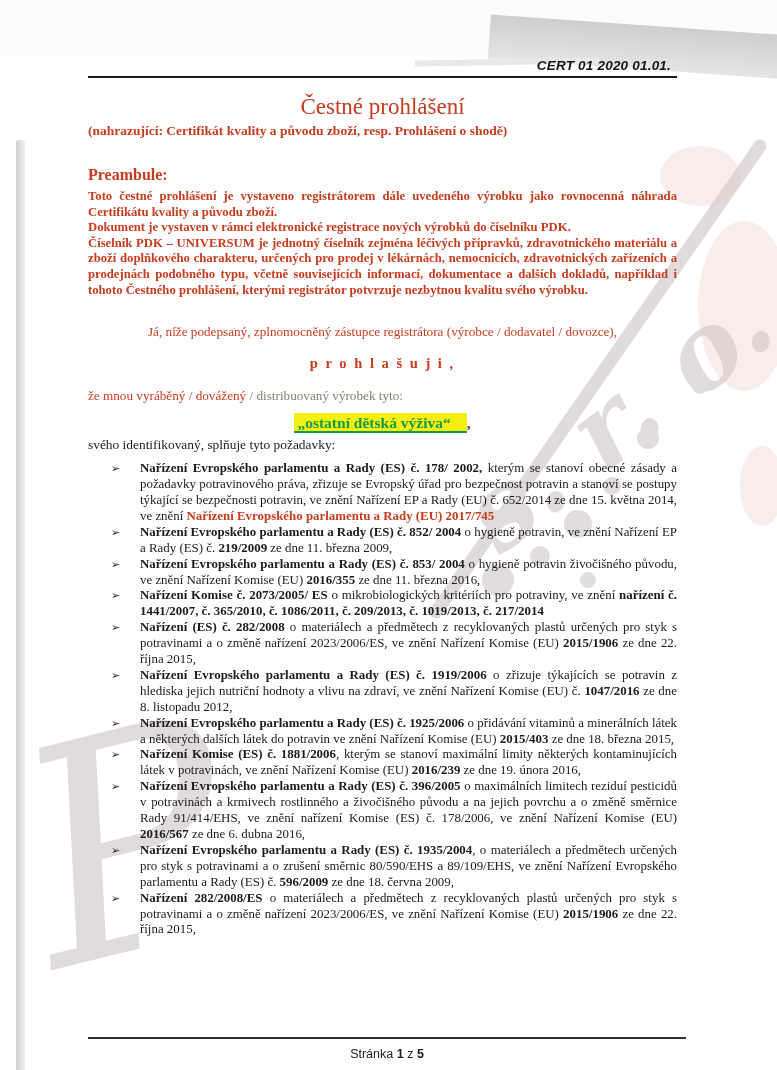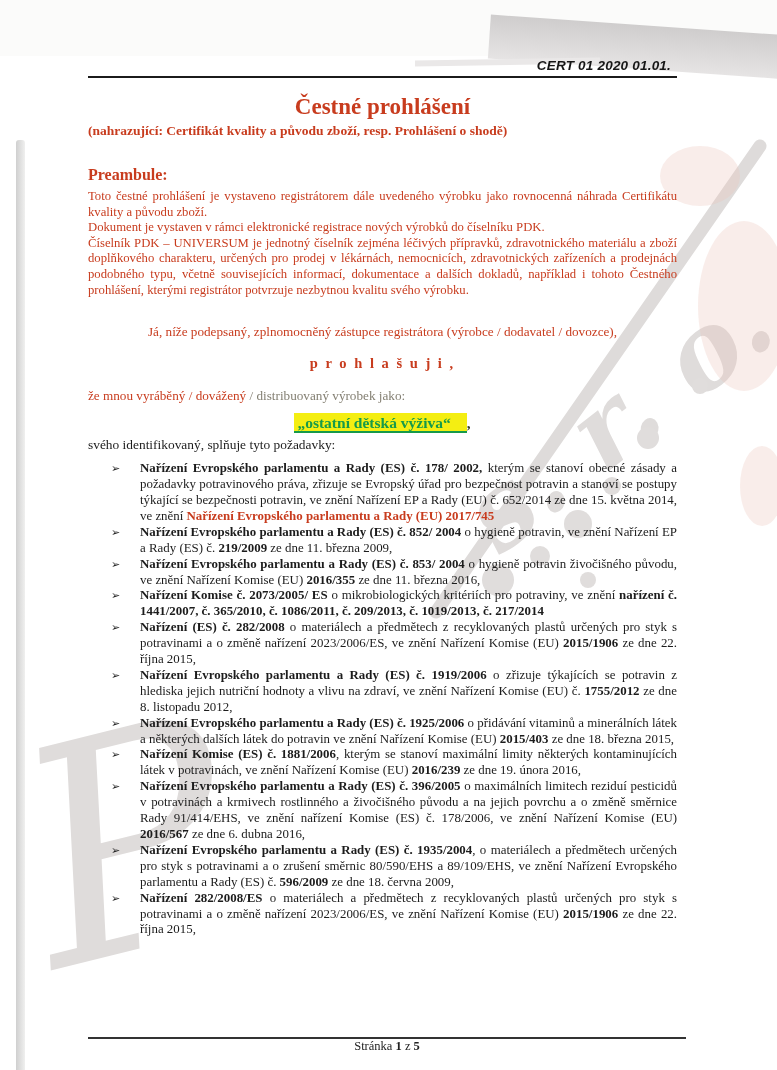--- a/index.html
+++ b/index.html
@@ -32,28 +32,28 @@
   .content{position:relative;z-index:2;margin-left:88px;margin-right:100px;}
 
   .doc-header{
     margin-top:56px;text-align:right;padding-right:6px;
     font-family:"Liberation Sans","DejaVu Sans",sans-serif;
     font-style:italic;font-weight:600;font-size:13.5px;line-height:20px;
     border-bottom:2px solid #1b1b1b;letter-spacing:.2px;color:#161616;
   }
 
   .doc-title{margin-top:16px;text-align:center;color:var(--red);
-    font-weight:bold;font-size:23px;line-height:26px;}
+    font-weight:normal;font-size:23px;line-height:26px;}
   .doc-subtitle{margin-top:2px;text-align:left;color:var(--red);
     font-weight:bold;font-size:13.5px;line-height:17px;}
 
   .preamble-heading{margin-top:26px;color:var(--red);font-weight:bold;
     font-size:16px;line-height:20px;}
   .preamble-paragraphs{margin-top:4px;}
-  .preamble-paragraphs p{margin:0;color:var(--red);font-weight:normal;
+  .preamble-paragraphs p{margin:0;color:var(--red);font-weight:bold;
     font-size:12.7px;line-height:15.6px;text-align:justify;}
 
   .declarant-line{margin-top:26px;text-align:center;color:var(--red);
     font-size:13.2px;line-height:16px;}
   .declaration-word{margin-top:14px;text-align:center;color:var(--red);
     font-weight:bold;font-size:14.5px;line-height:18px;letter-spacing:2px;}
 
   .product-type-line{margin-top:16px;font-size:13.2px;line-height:16px;}
   .product-type-red{color:var(--red);}
   .product-type-gray{color:var(--gray);}
@@ -67,22 +67,22 @@
   .requirements-intro{margin-top:2px;font-size:13.4px;line-height:16px;color:#1c1c1c;}
 
   .regulations-list{list-style:none;margin:8px 0 0 0;padding:0;}
   .regulations-list li{position:relative;padding-left:52px;text-align:justify;
     font-size:12.9px;line-height:15.9px;color:#1c1c1c;}
   .regulations-list .bullet{position:absolute;left:23px;top:0;font-size:11px;color:#222;}
   .seg-b{font-weight:bold;}
   .seg-rb{font-weight:bold;color:var(--red);}
 
   .page-footer{position:absolute;z-index:2;left:88px;right:91px;top:981px;
-    border-top:2px solid #333;text-align:center;padding-top:0;
-    font-family:Liberation Serif, serif;font-size:12.5px;color:#222;}
+    border-top:2px solid #333;text-align:center;padding-top:8px;
+    font-family:Liberation Sans, sans-serif;font-size:12.5px;color:#222;}
   .page-footer b{font-weight:bold;}
 </style>
 </head>
 <body>
 
 <div class="page">
 
   <div class="corner-tr"></div>
   <div class="edge-top"></div>
   <div class="edge-left"></div>
@@ -117,33 +117,33 @@
     <div class="preamble-heading">Preambule:</div>
     <div class="preamble-paragraphs">
         <p>Toto čestné prohlášení je vystaveno registrátorem dále uvedeného výrobku jako rovnocenná náhrada Certifikátu kvality a původu zboží.</p>
         <p>Dokument je vystaven v rámci elektronické registrace nových výrobků do číselníku PDK.</p>
         <p>Číselník PDK – UNIVERSUM je jednotný číselník zejména léčivých přípravků, zdravotnického materiálu a zboží doplňkového charakteru, určených pro prodej v lékárnách, nemocnicích, zdravotnických zařízeních a prodejnách podobného typu, včetně souvisejících informací, dokumentace a dalších dokladů, například i tohoto Čestného prohlášení, kterými registrátor potvrzuje nezbytnou kvalitu svého výrobku.</p>
       </div>
 
     <div class="declarant-line">Já, níže podepsaný, zplnomocněný zástupce registrátora (výrobce / dodavatel / dovozce),</div>
     <div class="declaration-word">p r o h l a š u j i ,</div>
 
-    <div class="product-type-line"><span class="product-type-red">že mnou vyráběný / dovážený</span><span class="product-type-gray"> / distribuovaný výrobek jako:</span></div>
+    <div class="product-type-line"><span class="product-type-red">že mnou vyráběný / dovážený</span><span class="product-type-gray"> / distribuovaný výrobek tyto:</span></div>
 
     <div class="product-name-line"><span class="product-name-highlight">„ostatní dětská výživa“</span><span class="product-name-suffix">,</span></div>
 
     <div class="requirements-intro">svého identifikovaný, splňuje tyto požadavky:</div>
 
     <ul class="regulations-list">
         <li><span class="bullet">➢</span><span class="seg-b">Nařízení Evropského parlamentu a Rady (ES) č. 178/ 2002, </span><span class="seg-r">kterým se stanoví obecné zásady a požadavky potravinového práva, zřizuje se Evropský úřad pro bezpečnost potravin a stanoví se postupy týkající se bezpečnosti potravin, ve znění Nařízení EP a Rady (EU) č. 652/2014 ze dne 15. května 2014, ve znění </span><span class="seg-rb">Nařízení Evropského parlamentu a Rady (EU) 2017/745</span></li>
         <li><span class="bullet">➢</span><span class="seg-b">Nařízení Evropského parlamentu a Rady (ES) č. 852/ 2004 </span><span class="seg-r">o hygieně potravin, ve znění Nařízení EP a Rady (ES) č. </span><span class="seg-b">219/2009</span><span class="seg-r"> ze dne 11. března 2009,</span></li>
         <li><span class="bullet">➢</span><span class="seg-b">Nařízení Evropského parlamentu a Rady (ES) č. 853/ 2004 </span><span class="seg-r">o hygieně potravin živočišného původu, ve znění Nařízení Komise (EU) </span><span class="seg-b">2016/355</span><span class="seg-r"> ze dne 11. března 2016,</span></li>
         <li><span class="bullet">➢</span><span class="seg-b">Nařízení Komise č. 2073/2005/ ES </span><span class="seg-r">o mikrobiologických kritériích pro potraviny, ve znění </span><span class="seg-b">nařízení č. 1441/2007, č. 365/2010, č. 1086/2011, č. 209/2013, č. 1019/2013, č. 217/2014</span></li>
         <li><span class="bullet">➢</span><span class="seg-b">Nařízení (ES) č. 282/2008 </span><span class="seg-r">o materiálech a předmětech z recyklovaných plastů určených pro styk s potravinami a o změně nařízení 2023/2006/ES, ve znění Nařízení Komise (EU) </span><span class="seg-b">2015/1906</span><span class="seg-r"> ze dne 22. října 2015,</span></li>
-        <li><span class="bullet">➢</span><span class="seg-b">Nařízení Evropského parlamentu a Rady (ES) č. 1919/2006 </span><span class="seg-r">o zřizuje týkajících se potravin z hlediska jejich nutriční hodnoty a vlivu na zdraví, ve znění Nařízení Komise (EU) č. </span><span class="seg-b">1755/2012</span><span class="seg-r"> ze dne 8. listopadu 2012,</span></li>
+        <li><span class="bullet">➢</span><span class="seg-b">Nařízení Evropského parlamentu a Rady (ES) č. 1919/2006 </span><span class="seg-r">o zřizuje týkajících se potravin z hlediska jejich nutriční hodnoty a vlivu na zdraví, ve znění Nařízení Komise (EU) č. </span><span class="seg-b">1047/2016</span><span class="seg-r"> ze dne 8. listopadu 2012,</span></li>
         <li><span class="bullet">➢</span><span class="seg-b">Nařízení Evropského parlamentu a Rady (ES) č. 1925/2006 </span><span class="seg-r">o přidávání vitaminů a minerálních látek a některých dalších látek do potravin ve znění Nařízení Komise (EU) </span><span class="seg-b">2015/403</span><span class="seg-r"> ze dne 18. března 2015,</span></li>
         <li><span class="bullet">➢</span><span class="seg-b">Nařízení Komise (ES) č. 1881/2006</span><span class="seg-r">, kterým se stanoví maximální limity některých kontaminujících látek v potravinách, ve znění Nařízení Komise (EU) </span><span class="seg-b">2016/239</span><span class="seg-r"> ze dne 19. února 2016,</span></li>
         <li><span class="bullet">➢</span><span class="seg-b">Nařízení Evropského parlamentu a Rady (ES) č. 396/2005 </span><span class="seg-r">o maximálních limitech reziduí pesticidů v potravinách a krmivech rostlinného a živočišného původu a na jejich povrchu a o změně směrnice Rady 91/414/EHS, ve znění nařízení Komise (ES) č. 178/2006, ve znění Nařízení Komise (EU) </span><span class="seg-b">2016/567</span><span class="seg-r"> ze dne 6. dubna 2016,</span></li>
         <li><span class="bullet">➢</span><span class="seg-b">Nařízení Evropského parlamentu a Rady (ES) č. 1935/2004</span><span class="seg-r">, o materiálech a předmětech určených pro styk s potravinami a o zrušení směrnic 80/590/EHS a 89/109/EHS, ve znění Nařízení Evropského parlamentu a Rady (ES) č. </span><span class="seg-b">596/2009</span><span class="seg-r"> ze dne 18. června 2009,</span></li>
         <li><span class="bullet">➢</span><span class="seg-b">Nařízení 282/2008/ES </span><span class="seg-r">o materiálech a předmětech z recyklovaných plastů určených pro styk s potravinami a o změně nařízení 2023/2006/ES, ve znění Nařízení Komise (EU) </span><span class="seg-b">2015/1906</span><span class="seg-r"> ze dne 22. října 2015,</span></li>
       </ul>
   </div>
 
   <div class="page-footer"><span>Stránka</span>&nbsp;<b>1</b>&nbsp;<span>z</span>&nbsp;<b>5</b></div>
 </div>

